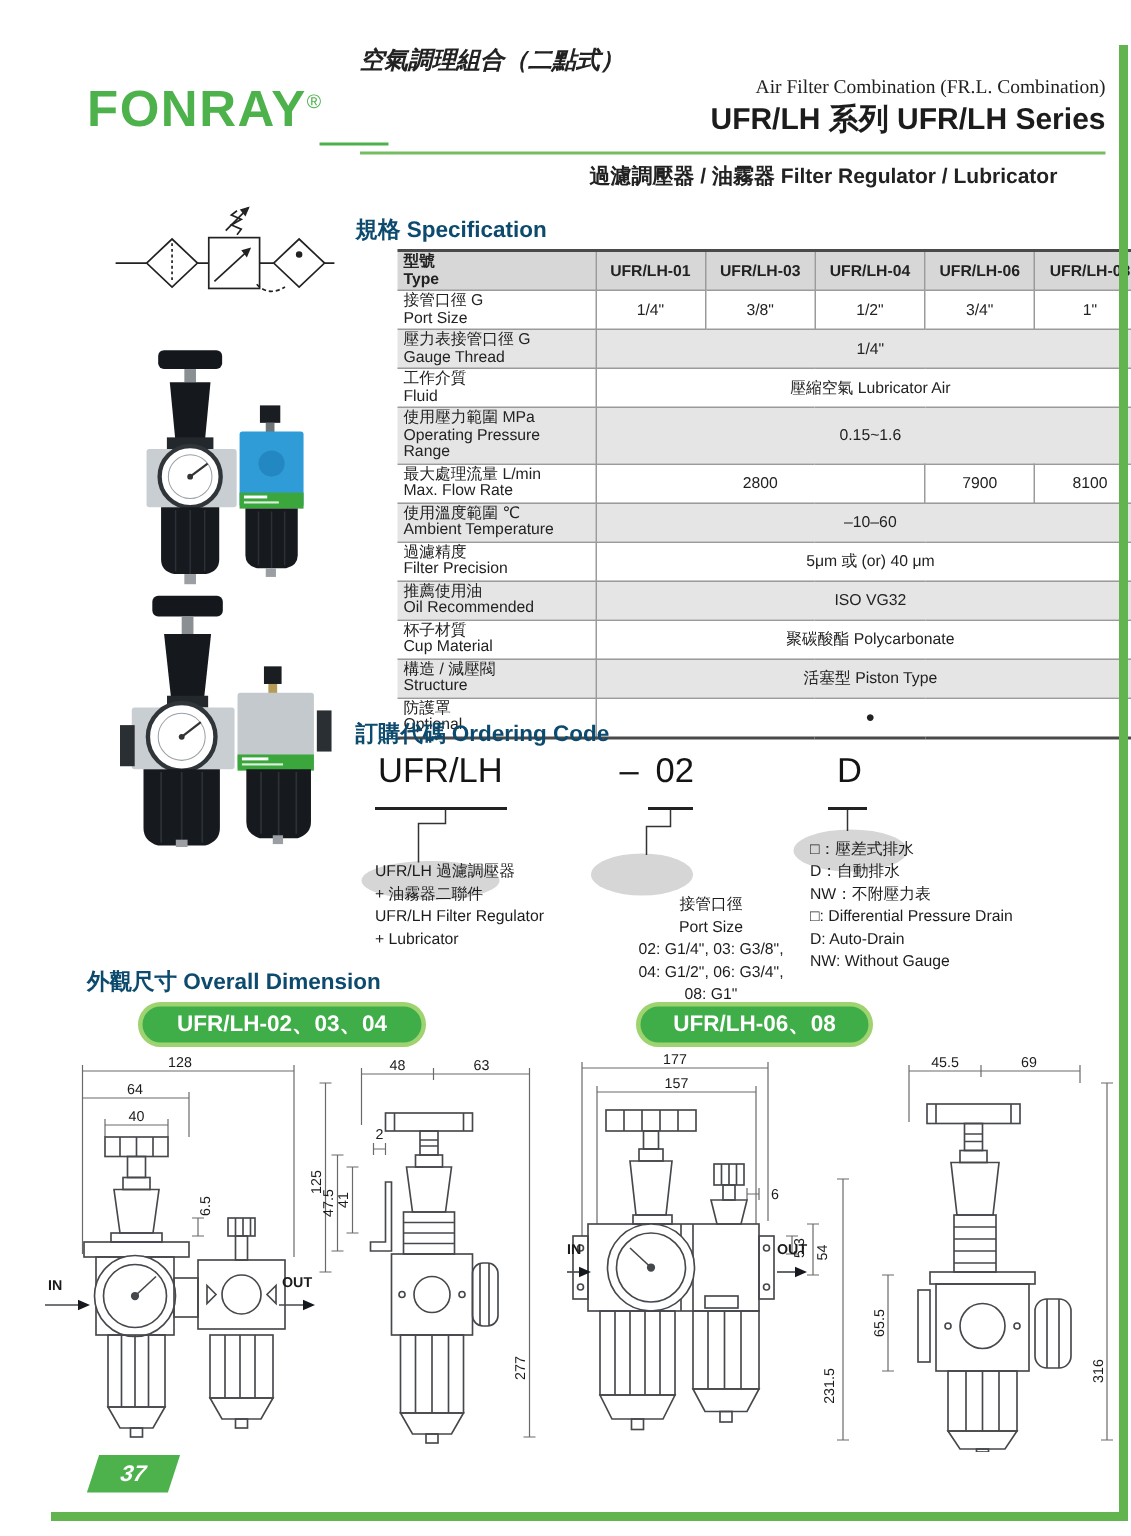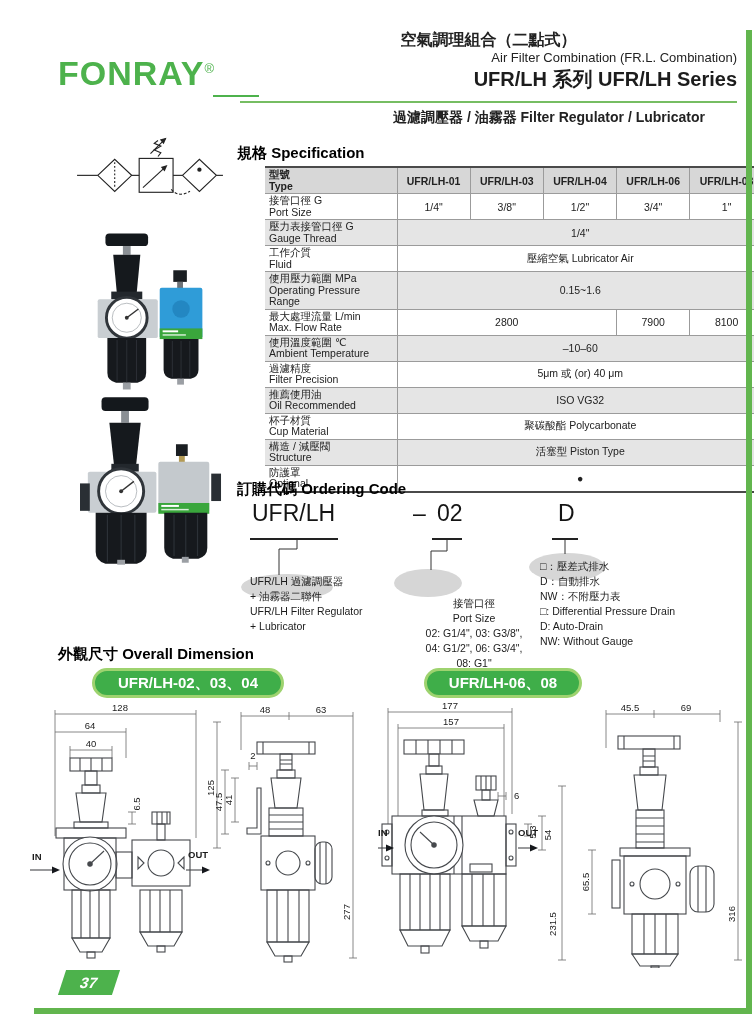--- a/index.html
+++ b/index.html
@@ -1,24 +1,24 @@
 <!DOCTYPE html>
 <html><head>
 <meta charset="utf-8">
 <style>
   html,body{margin:0;padding:0;background:#e8e8e8;font-family:"Liberation Sans","DejaVu Sans",sans-serif;}
   .page{position:relative;width:754px;height:1024px;background:#fff;overflow:hidden;}
   .abs{position:absolute;}
   .logo{font-size:34px;font-weight:800;letter-spacing:1px;color:#4db24c;}
   .logo sup{font-size:13px;font-weight:400;}
   .h-zh{font-size:16px;font-weight:bold;color:#222;}
-  .h-en{font-size:13px;color:#222;}
+  .h-en{font-size:13px;color:#222;font-family:Liberation Serif, serif;}
   .h-series{font-size:20px;font-weight:bold;color:#1c1c1c;}
   .subtitle{font-size:14px;font-weight:bold;color:#222;}
-  .sec-title{font-size:15px;font-weight:bold;color:#000000;}
+  .sec-title{font-size:15px;font-weight:bold;color:#0c4a6e;}
   table.spec{border-collapse:collapse;table-layout:fixed;width:498px;font-size:10.5px;color:#222;
     border-top:2px solid #4a4a4a;border-bottom:2px solid #4a4a4a;margin-left:28px;}
   table.spec td{border:1px solid #9b9b9b;padding:1px 4px;text-align:center;height:23px;}
   table.spec td:first-child{border-left:none;text-align:left;}
   table.spec td:last-child{border-right:none;}
   table.spec .lbl div{line-height:11.5px;}
   table.spec .hd{background:#d7d7d7;font-weight:bold;}
   table.spec .g{background:#e5e5e5;}
   .code-big{font-size:23px;color:#141414;}
   .u-line{height:2px;background:#222;}
@@ -35,21 +35,21 @@
 </head>
 <body>
 
 <div class="page">
 
   <div class="abs logo" style="left:58px;top:54px;">
     <span>FONRAY</span><sup>®</sup>
   </div>
   <div class="abs" style="left:213px;top:95px;width:46px;height:2px;background:#4db24c;"></div>
 
-  <div class="abs h-zh" style="left:240px;top:30px;width:497px;text-align:center;">空氣調理組合（二點式）</div>
+  <div class="abs h-zh" style="left:240px;top:30px;width:497px;text-align:left;font-style:italic;">空氣調理組合（二點式）</div>
   <div class="abs h-en" style="left:240px;top:50px;width:497px;text-align:right;">Air Filter Combination (FR.L. Combination)</div>
   <div class="abs h-series" style="left:240px;top:66px;width:497px;text-align:right;">UFR/LH 系列 UFR/LH Series</div>
   <div class="abs" style="left:240px;top:101px;width:497px;height:2px;background:#76bd62;"></div>
   <div class="abs subtitle" style="left:393px;top:109px;">過濾調壓器 / 油霧器  Filter Regulator / Lubricator</div>
 
   <svg class="abs" style="left:75px;top:133px;" width="150" height="80" viewBox="0 0 155 85">
     <g stroke="#222" stroke-width="1.2" fill="none">
       <path d="M0,45 H22"></path>
       <path d="M22,45 L40,28 L58,45 L40,62 Z"></path>
       <path d="M40,31 V59" stroke-dasharray="2,2"></path>

